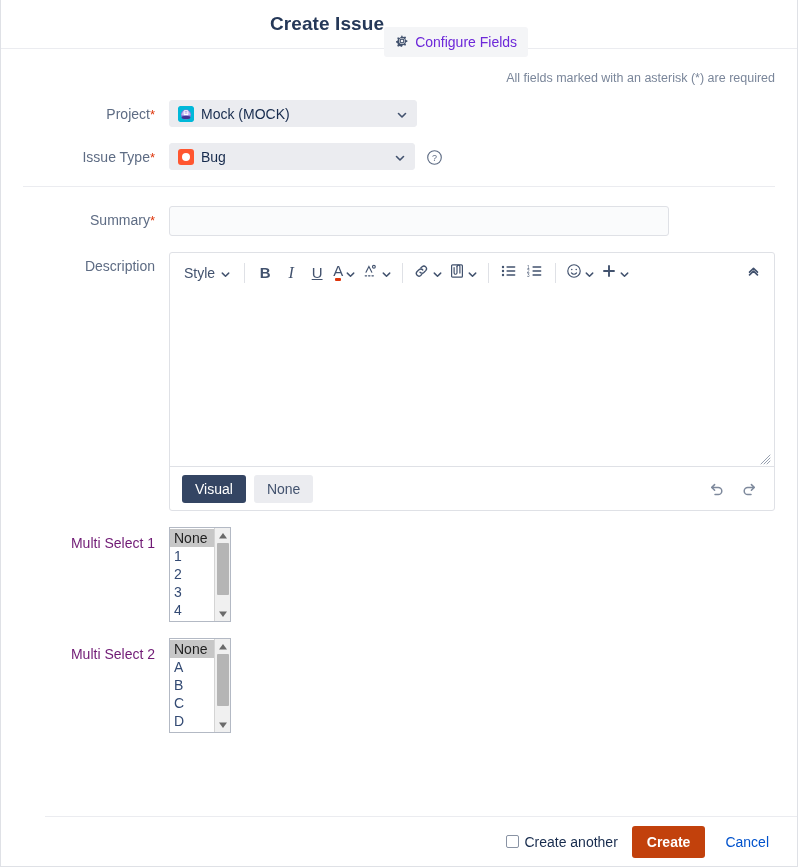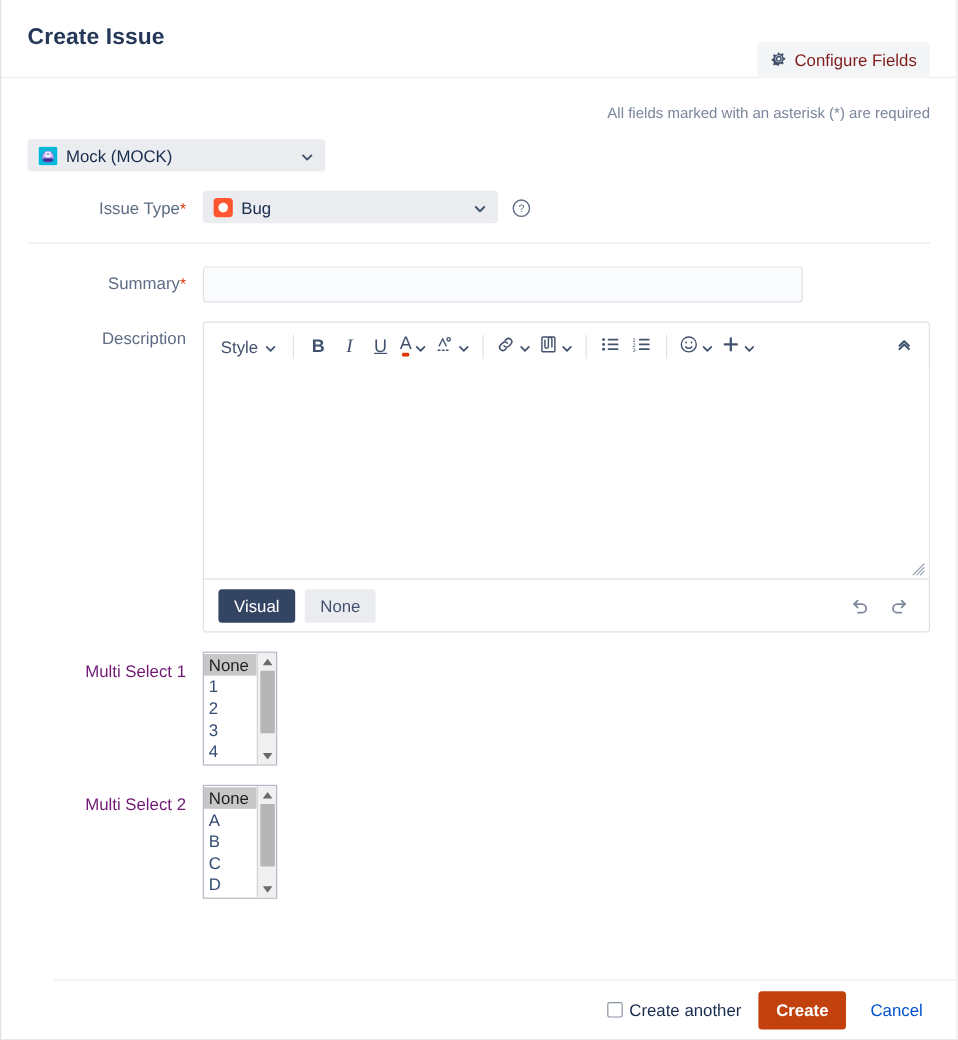--- a/index.html
+++ b/index.html
@@ -16,44 +16,44 @@
     height: 867px;
     background: #ffffff;
     border-left: 1px solid #dfe1e6;
     border-right: 1px solid #dfe1e6;
     border-bottom: 1px solid #dfe1e6;
     overflow: hidden;
   }
 
   
   .dlg-header {
-    height: 65px;
+    height: 49px;
     border-bottom: 1px solid #ebecf0;
     display: flex;
     align-items: center;
-    justify-content: space-between;
+    justify-content: center;
     padding: 0 22px 0 22px;
   }
   .dlg-title {
     font-size: 19px;
     font-weight: 700;
     color: #253858;
     letter-spacing: 0.1px;
   }
   .configure-btn {
     background: #f4f5f7;
     border: none;
     border-radius: 3px;
     height: 30px;
     padding: 0 11px;
     display: flex;
     align-items: center;
     gap: 6px;
     font-size: 14px;
-    color: #7f1d1d;
+    color: #6d28d9;
     cursor: pointer;
     font-family: "Liberation Sans", sans-serif;
     margin-top: 36px;
   }
   .gear-ico { display: block; }
 
   
   .dlg-body {
     padding: 0 22px;
     height: 756px;
@@ -379,20 +379,23 @@
       </span>
       <span>Configure Fields</span>
     </button>
   </div>
 
   <div class="dlg-body">
 
     <div class="required-note">All fields marked with an asterisk (*) are required</div>
 
     <div class="field-row">
+      <div class="field-label">
+        <span>Project</span><span class="req-star">*</span>
+      </div>
       <div class="jselect w-project">
         <span class="proj-ico">
           <svg width="16" height="16" viewBox="0 0 16 16">
             <rect width="16" height="16" rx="2" fill="#00b8d9"></rect>
             <circle cx="8" cy="8.6" r="5" fill="#8777d9"></circle>
             <path d="M3.4 9.2a4.6 4.6 0 0 1 9.2 0z" fill="#c0b6f2"></path>
             <rect x="5.7" y="4.3" width="4.6" height="5" rx="1.2" fill="#ffffff"></rect>
             <rect x="6.6" y="5.4" width="2.8" height="0.7" fill="#8777d9"></rect>
             <rect x="6.6" y="6.7" width="2.8" height="0.7" fill="#8777d9"></rect>
             <ellipse cx="8" cy="11.4" rx="4.4" ry="1.6" fill="#403294"></ellipse>

